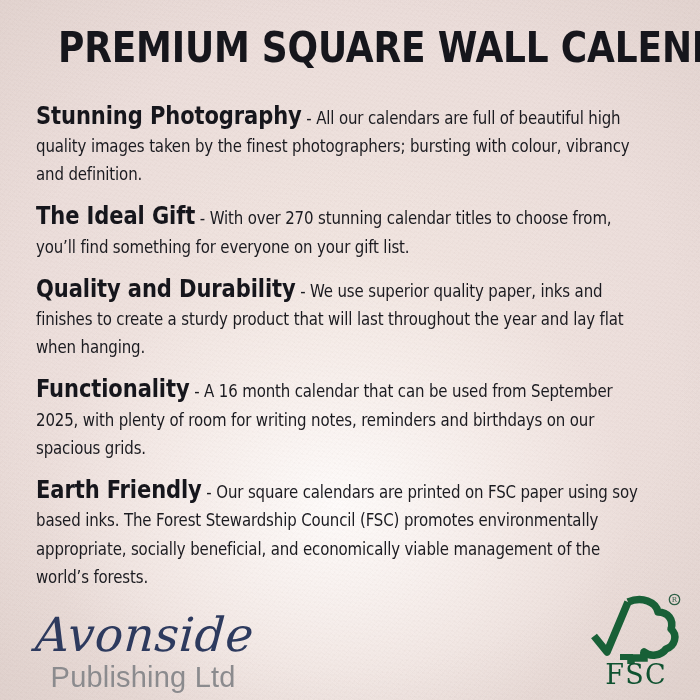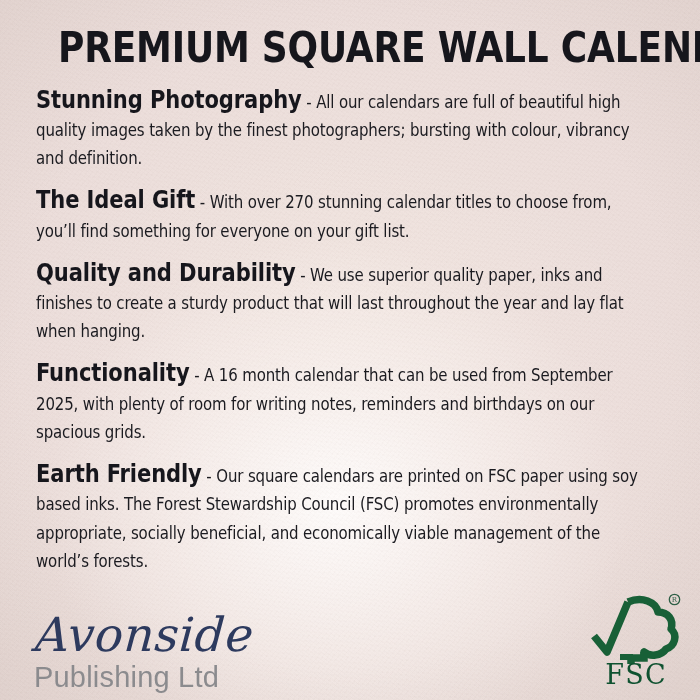--- a/index.html
+++ b/index.html
@@ -65,21 +65,21 @@
     letter-spacing: -0.2px;
     line-height: 1.02;
     text-align: center;
     transform: scaleX(0.93);
     transform-origin: center top;
     white-space: nowrap;
   }
 
   
   .sections {
-    margin-top: 16px;
+    margin-top: 32px;
   }
   .section {
     margin: 0 0 14px 0;
     color: #1b1b20;
     font-family: "DejaVu Sans Condensed", "Liberation Sans", sans-serif;
     font-size: 17.1px;
     line-height: 28.2px;
     letter-spacing: -0.15px;
     text-align: left;
     transform: scaleX(0.975);
@@ -139,20 +139,21 @@
   }
   .brand-sub {
     display: block;
     margin-top: 4px;
     font-family: "Liberation Sans", sans-serif;
     font-weight: 400;
     font-size: 29px;
     color: #8b8b8e;
     letter-spacing: 0.2px;
     line-height: 1.05;
+    text-align: center;
   }
 
   .fsc-mark {
     position: absolute;
     right: 18px;
     bottom: 12px;
     width: 92px;
     height: 96px;
   }
   .fsc-mark svg { display: block; }

